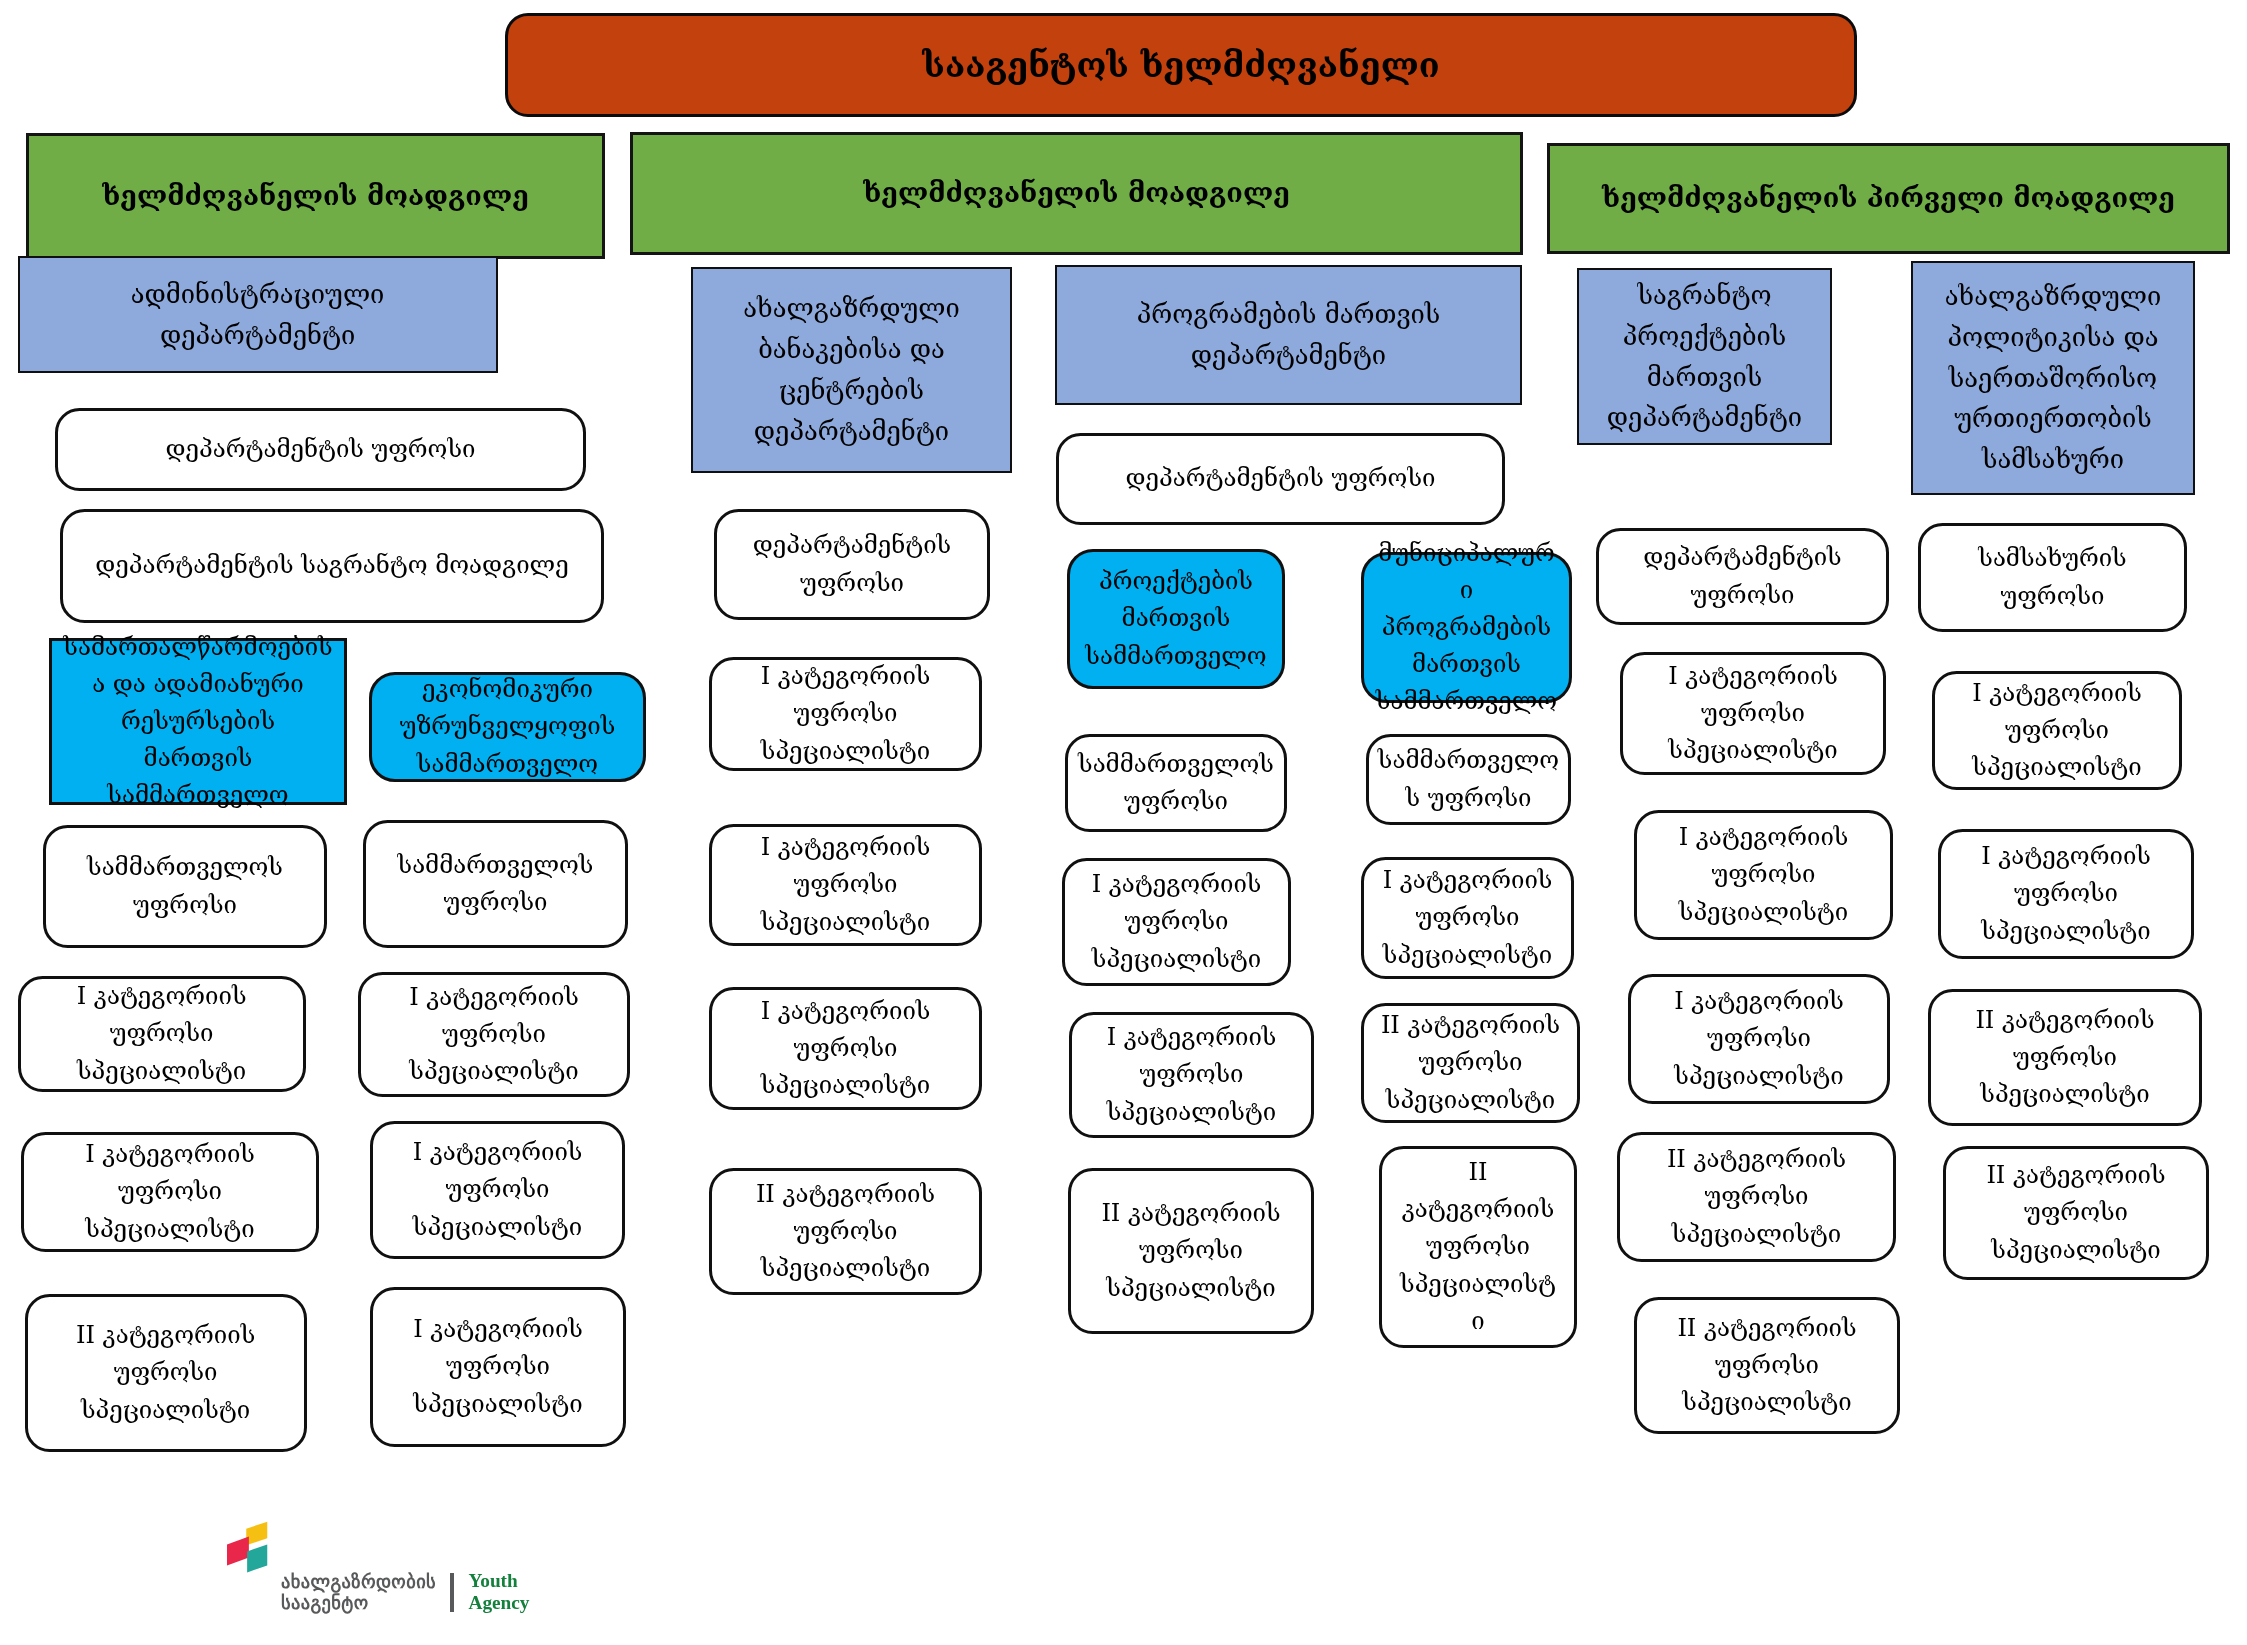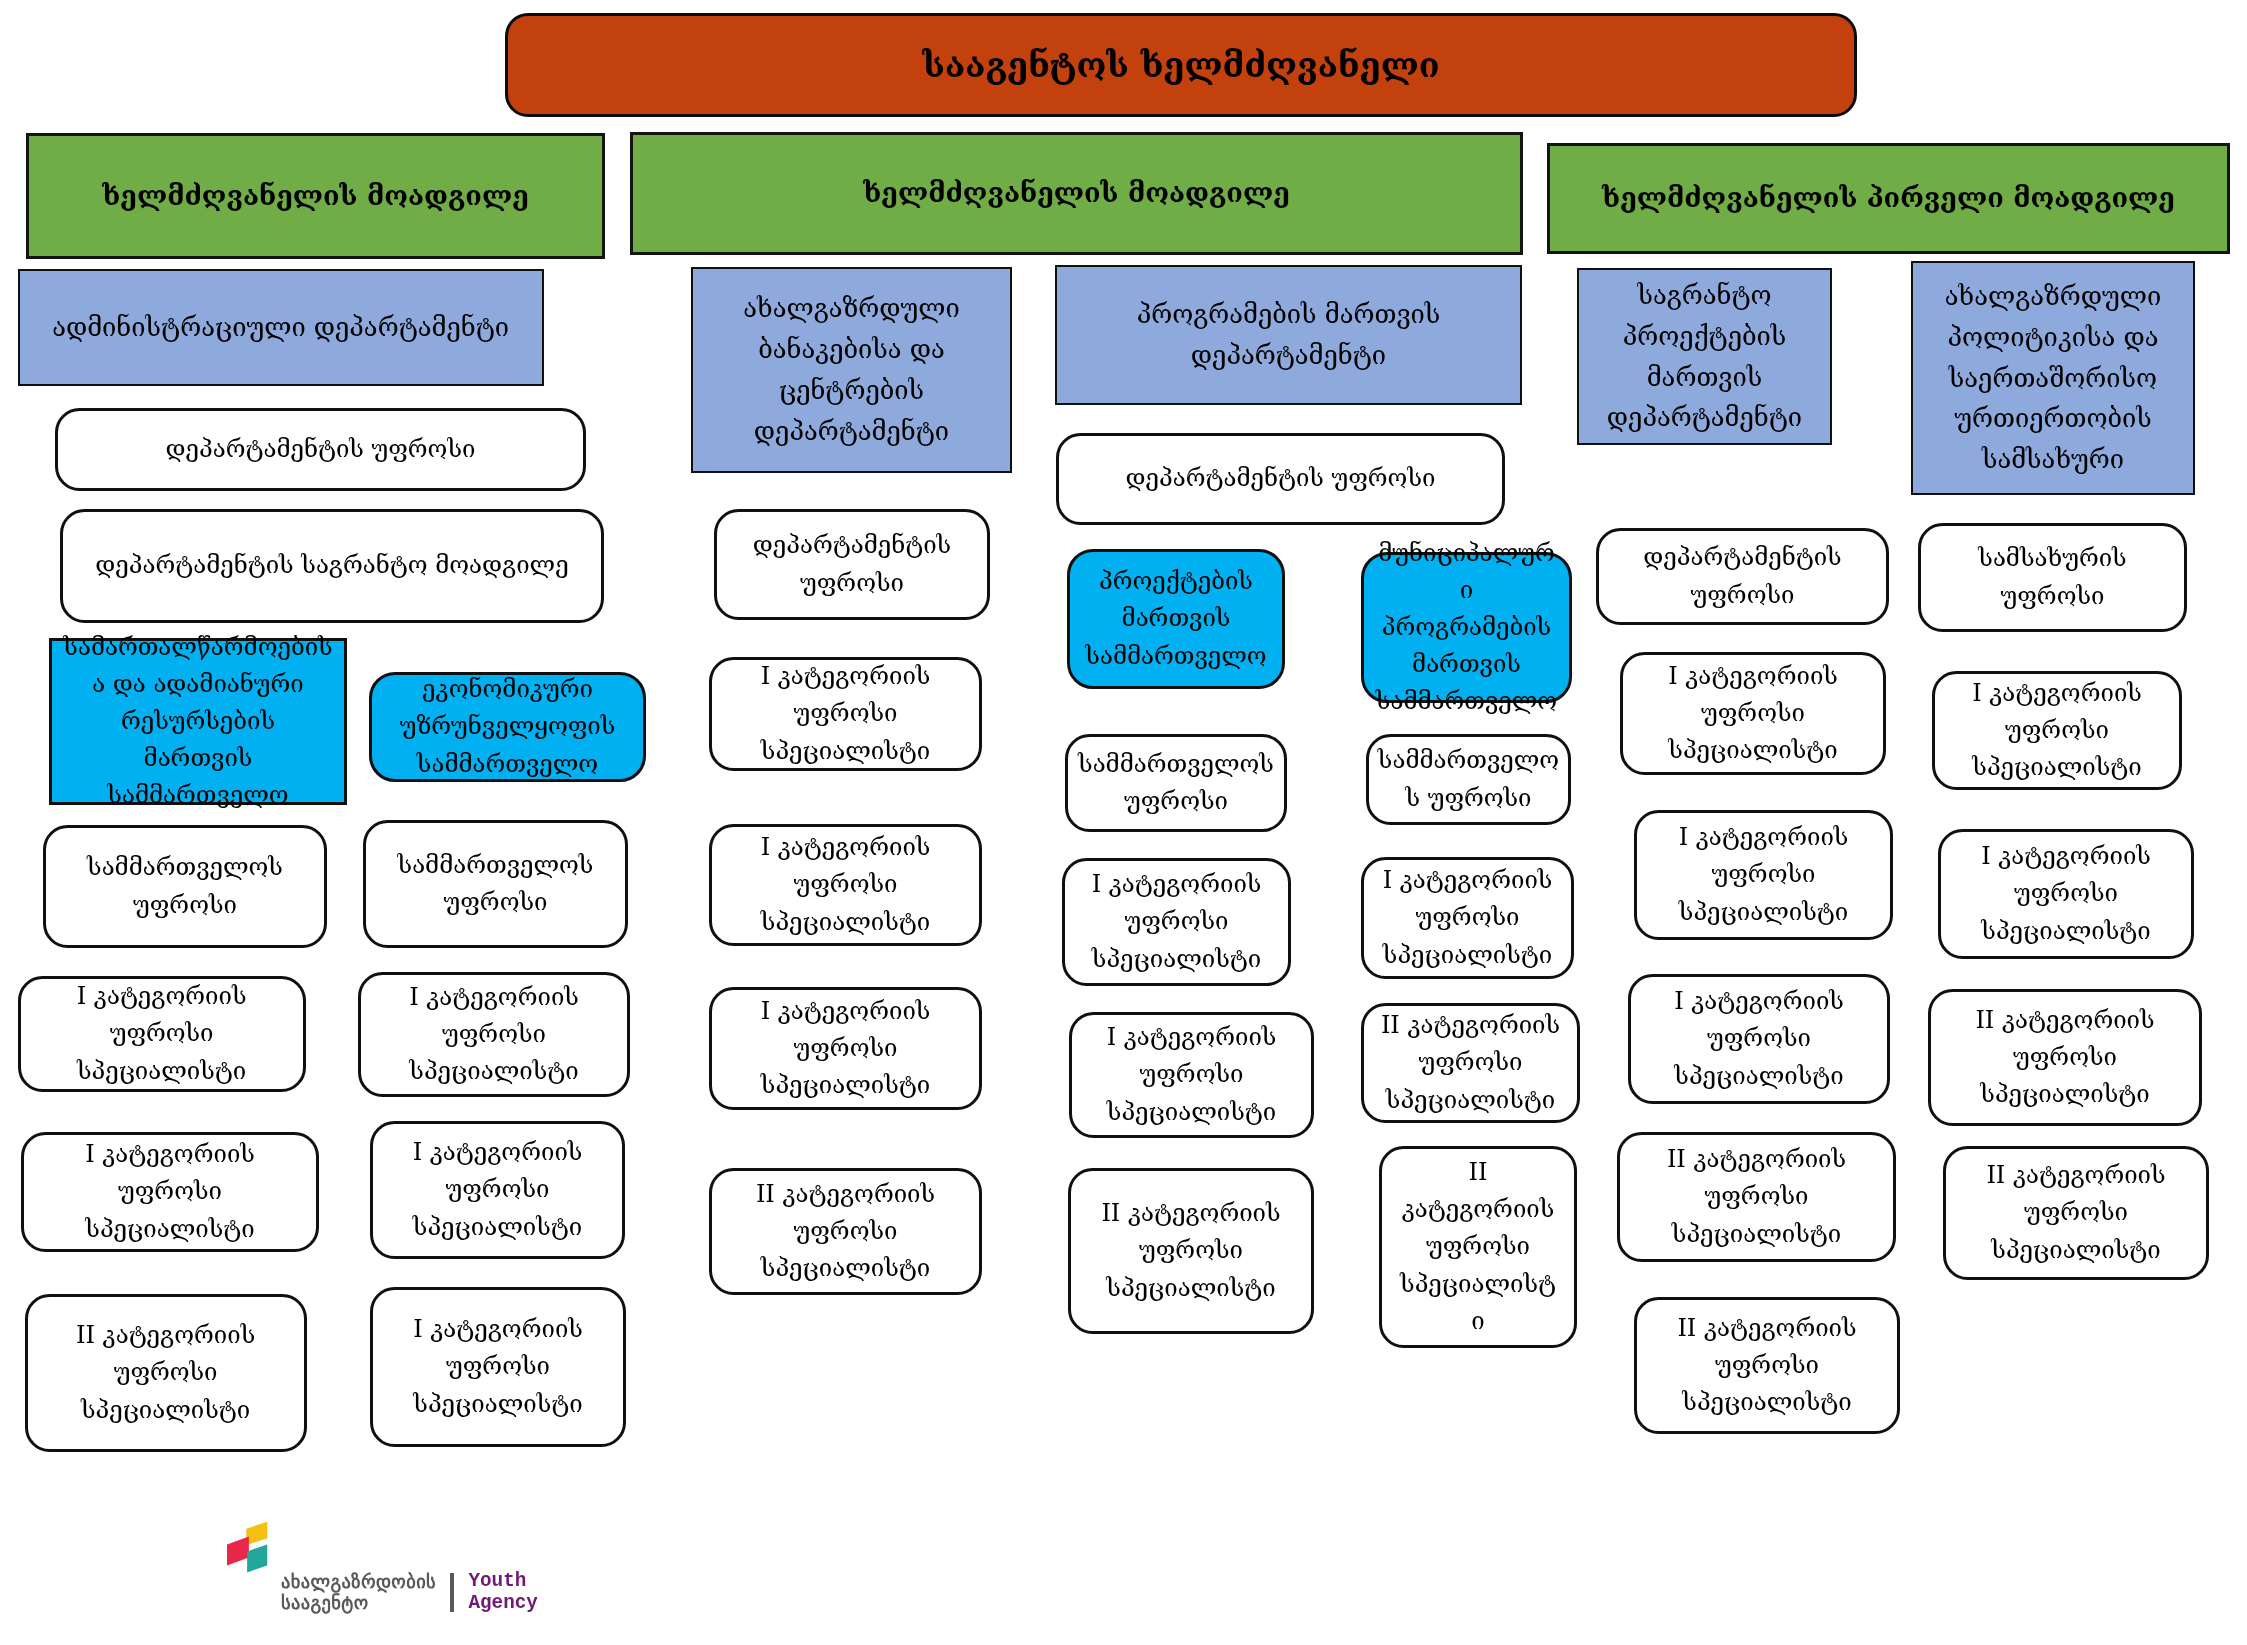--- a/index.html
+++ b/index.html
@@ -12,34 +12,34 @@
   .peri{background:#8EAADC;border:2.6px solid #101010;font-size:25.5px;padding:7px 19.3px;line-height:1.6;}
   .cy{background:#00B0F0;border:3.5px solid #101010;font-size:24px;padding:5.3px 12.3px;line-height:1.55;}
   .rd{border-radius:26px;}
   .wh{background:#ffffff;border:3.5px solid #101010;border-radius:24.6px;font-size:24px;padding:5.3px 14px;line-height:1.55;}
   .logo-row{position:absolute;left:221px;top:1519px;display:flex;align-items:flex-start;}
   .logo-mark{width:46px;height:56px;margin-right:10.5px;margin-left:3.5px;}
   .logo-text-block{display:flex;align-items:center;margin-top:51px;}
   .logo-ka{font-family:"Liberation Sans",sans-serif;font-weight:bold;font-size:18.4px;line-height:1.15;
            color:#58595B;letter-spacing:0.4px;}
   .logo-divider{width:4.4px;height:39px;background:#58595B;margin:0 14px;}
-  .logo-en{font-family:Liberation Mono, monospace;font-weight:bold;font-size:19.3px;line-height:1.15;color:#701a75;}
+  .logo-en{font-family:Liberation Serif, serif;font-weight:bold;font-size:19.3px;line-height:1.15;color:#15803d;}
 </style>
 </head>
 <body>
 
 <div class="canvas">
 
   <div class="box hdr" style="left:505px;top:13px;width:1352px;height:104px">სააგენტოს ხელმძღვანელი</div>
 
   <div class="box green" style="left:26px;top:133px;width:579px;height:126px">ხელმძღვანელის მოადგილე</div>
   <div class="box green" style="left:630px;top:132px;width:893px;height:123px">ხელმძღვანელის მოადგილე</div>
   <div class="box green" style="left:1547px;top:143px;width:683px;height:111px">ხელმძღვანელის პირველი მოადგილე</div>
 
-  <div class="box peri" style="left:17.6px;top:269px;width:526px;height:117px">ადმინისტრაციული დეპარტამენტი</div>
+  <div class="box peri" style="left:17.6px;top:256px;width:480px;height:117px">ადმინისტრაციული დეპარტამენტი</div>
   <div class="box wh" style="left:55px;top:408px;width:531px;height:83px">დეპარტამენტის უფროსი</div>
   <div class="box wh" style="left:60px;top:509px;width:544px;height:114px">დეპარტამენტის საგრანტო  მოადგილე</div>
   <div class="box cy" style="left:49px;top:638px;width:298px;height:167px">სამართალწარმოების ა და ადამიანური რესურსების მართვის სამმართველო</div>
   <div class="box cy rd" style="left:369px;top:672px;width:277px;height:110px">ეკონომიკური უზრუნველყოფის სამმართველო</div>
   <div class="box wh" style="left:43px;top:825px;width:284px;height:123px">სამმართველოს უფროსი</div>
   <div class="box wh" style="left:363px;top:820px;width:265px;height:128px">სამმართველოს უფროსი</div>
   <div class="box wh" style="left:17.6px;top:976px;width:288px;height:116px">I კატეგორიის უფროსი სპეციალისტი</div>
   <div class="box wh" style="left:358px;top:972px;width:272px;height:125px">I კატეგორიის უფროსი სპეციალისტი</div>
   <div class="box wh" style="left:21px;top:1132px;width:298px;height:120px">I კატეგორიის უფროსი სპეციალისტი</div>
   <div class="box wh" style="left:370px;top:1121px;width:255px;height:138px">I კატეგორიის უფროსი სპეციალისტი</div>

